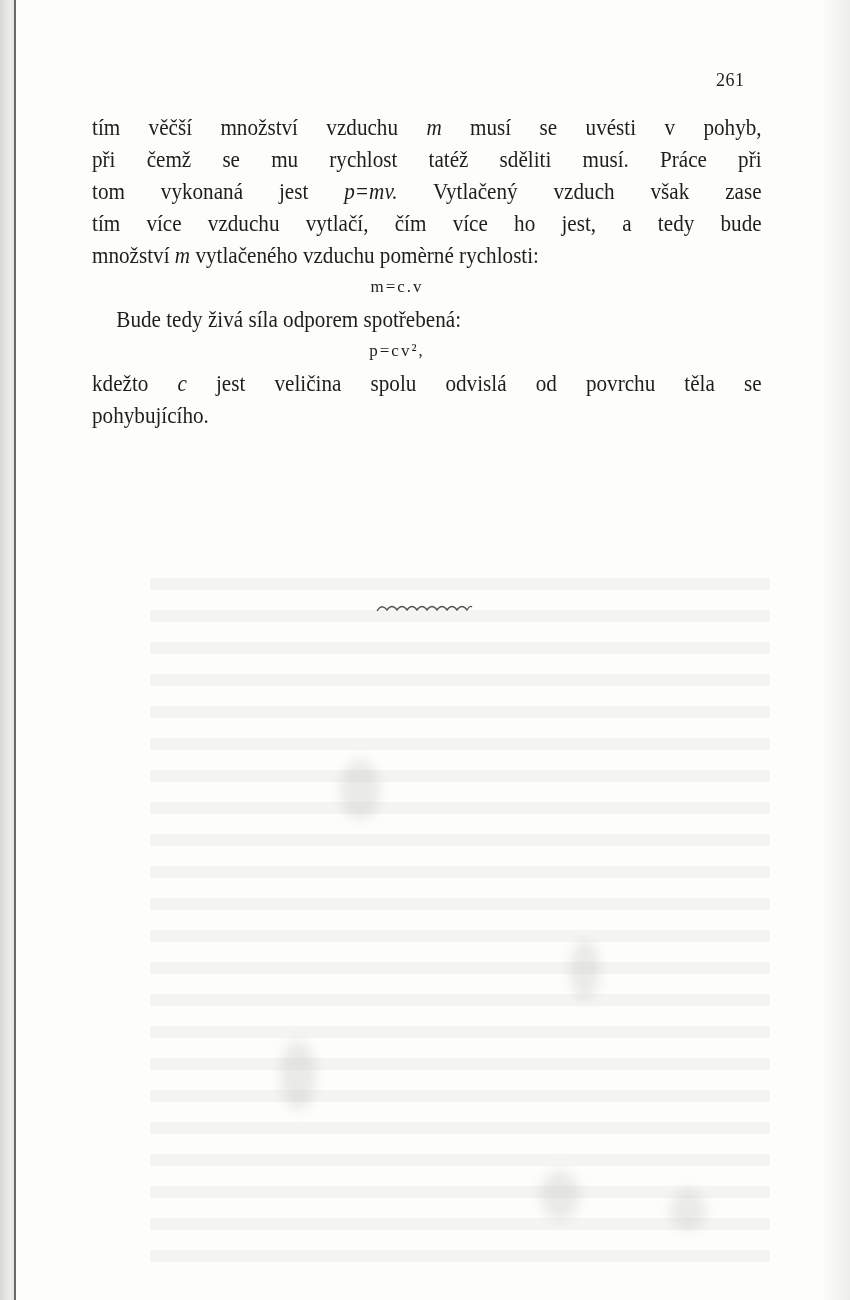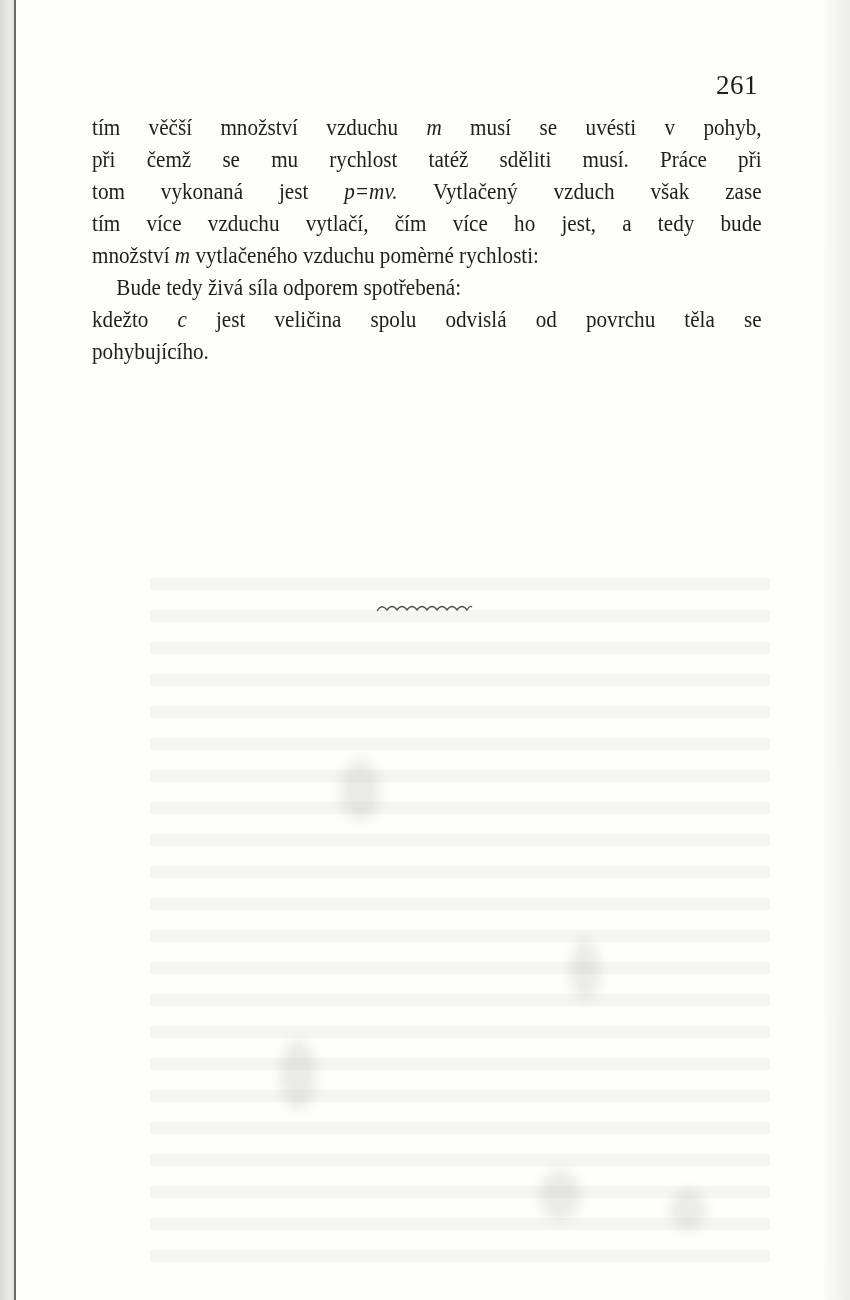--- a/index.html
+++ b/index.html
@@ -17,21 +17,21 @@
   .gutter-line {
     position: absolute; left: 14px; top: 0; width: 2px; height: 1300px;
     background: #6a6a6a;
   }
   .right-edge {
     position: absolute; right: 0; top: 0; width: 28px; height: 1300px;
     background: linear-gradient(to right, rgba(240,240,238,0), #ededeb);
   }
   .page-number {
     position: absolute; left: 716px; top: 70px;
-    font-size: 27px; letter-spacing: 0.5px;
+    font-size: 18px; letter-spacing: 0.5px;
   }
   .text-block {
     position: absolute; left: 92px; top: 111px; width: 670px;
   }
   .line {
     font-size: 23.5px; line-height: 32px; height: 32px;
     white-space: nowrap; text-align: justify; text-align-last: justify;
     display: block; transform: scaleX(0.9); transform-origin: left center;
     width: 744px;
   }
@@ -71,23 +71,25 @@
 
 <div class="page-number">261</div>
 
 <div class="text-block">
   <span class="line"><span>tím věčší množství vzduchu </span><i>m</i><span> musí se uvésti v pohyb,</span></span>
   <span class="line">při čemž se mu rychlost tatéž sděliti musí. Práce při</span>
   <span class="line"><span>tom vykonaná jest </span><i>p=mv.</i><span> Vytlačený vzduch však zase</span></span>
   <span class="line">tím více vzduchu vytlačí, čím více ho jest, a tedy bude</span>
   <span class="line last"><span>množství </span><i>m</i><span> vytlačeného vzduchu pomèrné rychlosti:</span></span>
 
+  <span class="formula f1">m=c.v</span>
 
   <span class="line indent last">Bude tedy živá síla odporem spotřebená:</span>
 
+  <span class="formula f2">p=cv²,</span>
 
   <span class="line"><span>kdežto </span><i>c</i><span> jest veličina spolu odvislá od povrchu těla se</span></span>
   <span class="line last">pohybujícího.</span>
 
 </div>
 
 <svg class="ornament" viewBox="0 0 100 20">
   <path d="M2 13 Q 7 5 12 12 Q 17 5 22 12 Q 27 5 32 12 Q 37 5 42 12 Q 47 5 52 12 Q 57 5 62 12 Q 67 5 72 12 Q 77 5 82 12 Q 87 5 92 12 Q 95 7 97 9" fill="none" stroke="#555" stroke-width="1.3"></path>
 </svg>
 

